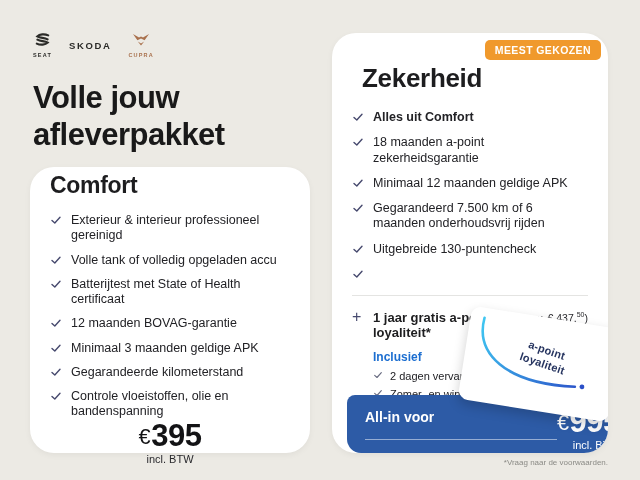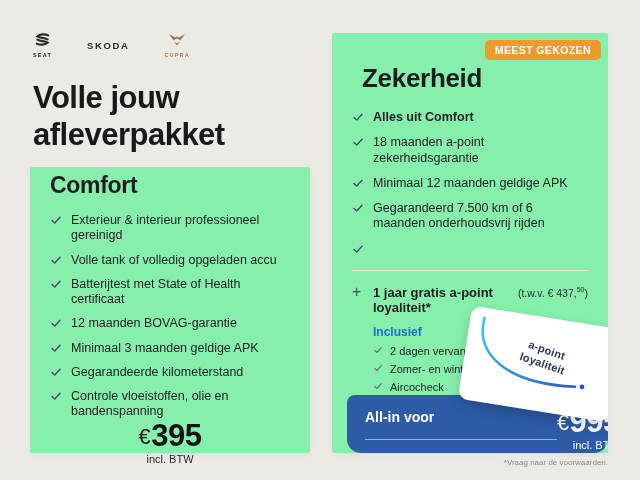--- a/index.html
+++ b/index.html
@@ -9,31 +9,31 @@
     --link_blue:#1C6ED0;
     --ink:#1D1D1F;
     --page_bg:#ECEAE4;
   }
   *{margin:0;padding:0;box-sizing:border-box;}
   html,body{width:640px;height:480px;overflow:hidden;}
   body{font-family:"Liberation Sans",sans-serif;background:var(--page_bg);color:var(--ink);}
   .stage{position:relative;width:640px;height:480px;}
 
   
-  .logos{position:absolute;left:33px;top:32px;display:flex;align-items:center;gap:35px;}
+  .logos{position:absolute;left:33px;top:32px;display:flex;align-items:center;gap:17px;}
   .logo{display:flex;flex-direction:column;align-items:center;gap:2px;}
   .logo-label{font-size:5.5px;font-weight:700;letter-spacing:1.2px;color:#2B2B28;}
   .logo-label.copper{color:#A9714D;}
   .skoda-word{font-size:9.5px;font-weight:700;letter-spacing:1.6px;color:#2B2B28;}
 
   .page-title{position:absolute;left:33px;top:80px;font-size:31px;line-height:1.18;
     font-weight:600;letter-spacing:-0.5px;color:#191919;}
 
   
-  .card{position:absolute;background:#86efac;border-radius:2px;
+  .card{position:absolute;background:#ffffff;border-radius:24px;
     box-shadow:0 2px 6px rgba(0,0,0,0.05);}
 
   
   .comfort{left:30px;top:167px;width:280px;height:286px;padding:5px 20px 16px 20px;
     display:flex;flex-direction:column;}
   .card-title-sm{font-size:23px;font-weight:700;letter-spacing:-0.3px;margin-bottom:14px;}
   ul.features{list-style:none;display:flex;flex-direction:column;gap:9px;}
   ul.features li{display:flex;gap:9px;font-size:12.5px;line-height:1.22;color:#222226;}
   .check{flex:0 0 12px;width:12px;height:12px;margin-top:1px;color:var(--check_navy);}
   .check svg{display:block;width:12px;height:12px;}
@@ -215,20 +215,28 @@
           </span>
         <span class="txt">Minimaal 12 maanden geldige APK</span>
       </li>
       <li>
         <span class="check">
             <svg viewBox="0 0 12 12" fill="none" stroke="currentColor" stroke-width="1.4" stroke-linecap="round" stroke-linejoin="round">
               <path d="M2 6.5 L4.8 9 L10 3.2"></path>
             </svg>
           </span>
         <span class="txt">Gegarandeerd 7.500 km of 6 maanden onderhoudsvrij rijden</span>
+      </li>
+      <li>
+        <span class="check">
+            <svg viewBox="0 0 12 12" fill="none" stroke="currentColor" stroke-width="1.4" stroke-linecap="round" stroke-linejoin="round">
+              <path d="M2 6.5 L4.8 9 L10 3.2"></path>
+            </svg>
+          </span>
+        <span class="txt">Uitgebreide 130-puntencheck</span>
       </li>
       <li>
         <span class="check">
             <svg viewBox="0 0 12 12" fill="none" stroke="currentColor" stroke-width="1.4" stroke-linecap="round" stroke-linejoin="round">
               <path d="M2 6.5 L4.8 9 L10 3.2"></path>
             </svg>
           </span>
       </li>
     </ul>
 

